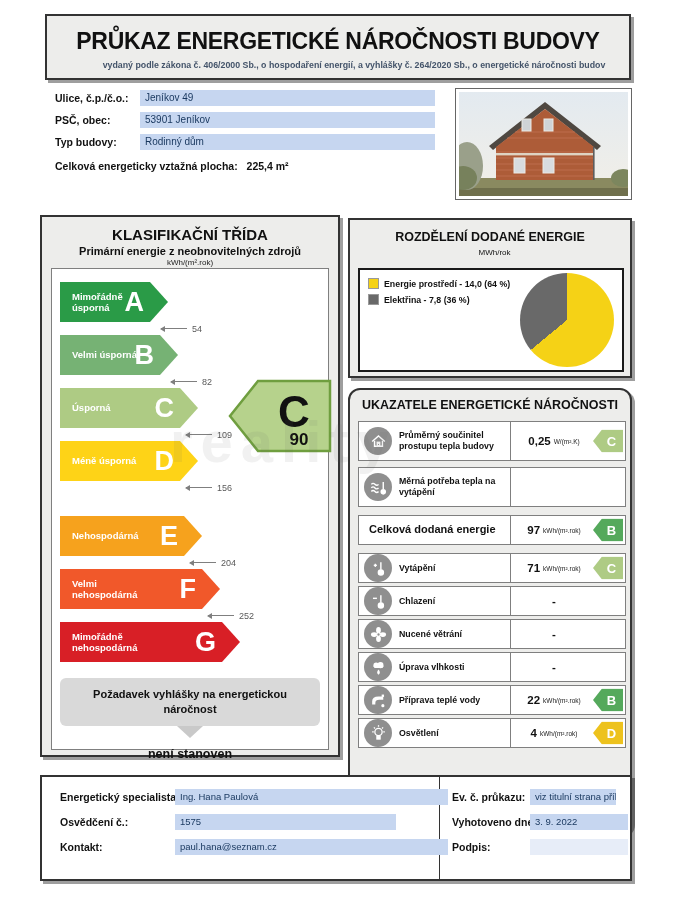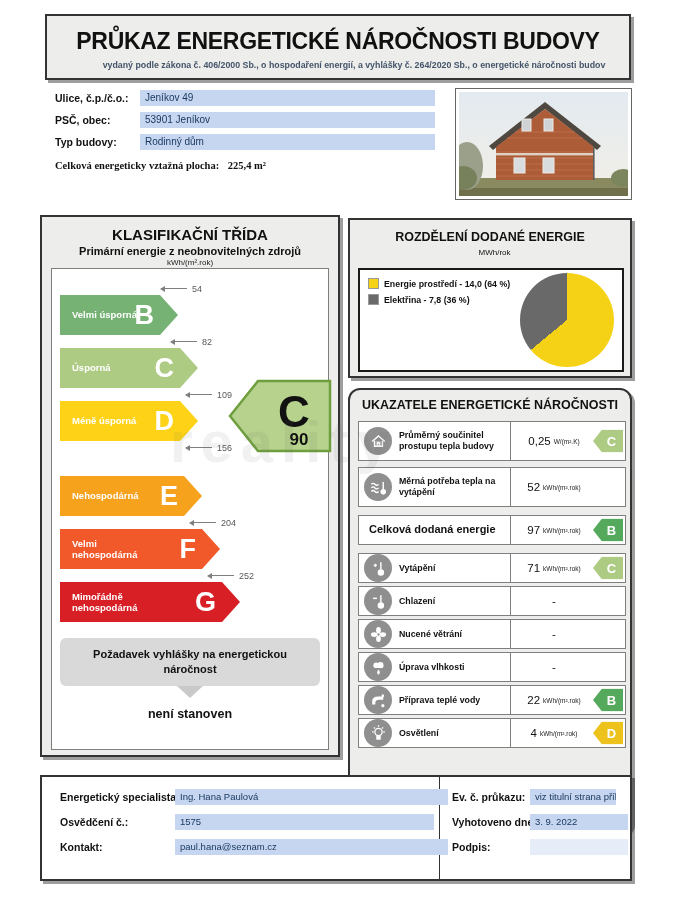--- a/index.html
+++ b/index.html
@@ -13,21 +13,21 @@
   .hdr{left:45px;top:14px;width:586px;height:66px;text-align:center;}
   .hdr-title{font-size:23px;font-weight:bold;margin-top:12px;letter-spacing:-0.3px;}
   .hdr-sub{font-size:8.8px;font-weight:600;color:#44546a;margin-top:5px;margin-left:32px;}
 
   
   .bld{position:absolute;left:55px;top:90px;width:385px;}
   .bld-row{position:relative;height:22px;}
   .bld-label{position:absolute;left:0;top:2px;font-size:10.5px;font-weight:bold;}
   .bld-value{position:absolute;left:85px;top:0;width:295px;height:16px;background:#c6d6f0;
              font-size:10px;color:#17365d;padding:2px 0 0 5px;box-sizing:border-box;overflow:hidden;white-space:nowrap;}
-  .bld-area{position:relative;margin-top:4px;font-size:10.5px;font-weight:bold;font-family:Liberation Serif, serif;}
+  .bld-area{position:relative;margin-top:4px;font-size:10.5px;font-weight:bold;}
   .bld-area b{margin-left:6px;}
 
   
   .photo{position:absolute;left:455px;top:88px;width:177px;height:112px;border:1px solid #666;
          background:#fff;padding:3px;box-sizing:border-box;}
   .photo svg{display:block;width:100%;height:100%;}
 
   
   .cls-panel{left:40px;top:215px;width:300px;height:542px;}
   .cls-title{font-size:15px;font-weight:bold;text-align:center;margin-top:9px;}
@@ -74,21 +74,21 @@
   .ind-row{position:relative;display:flex;background:#fff;border:1px solid #7f7f7f;box-sizing:border-box;}
   .h40{height:40px}.h30{height:30px}
   .mb6{margin-bottom:6px}.mb8{margin-bottom:8px}.mb3{margin-bottom:3px}
   .ind-left{width:152px;display:flex;align-items:center;border-right:1px solid #7f7f7f;box-sizing:border-box;}
   .ind-icon{flex:0 0 auto;width:28px;height:28px;border-radius:50%;background:#8f8f8f;margin:0 7px 0 5px;
             display:flex;align-items:center;justify-content:center;}
   .ind-icon svg{width:19px;height:19px;}
   .ind-label{font-size:8.8px;font-weight:bold;line-height:1.25;padding-right:4px;}
   .ind-label-big{font-size:11px;font-weight:bold;padding-left:10px;}
   .ind-right{flex:1;position:relative;display:flex;align-items:center;justify-content:center;padding-right:28px;}
-  .ind-value{font-size:11.5px;font-weight:normal;}
+  .ind-value{font-size:11.5px;font-weight:bold;}
   .ind-unit{font-size:6.5px;margin-left:3px;color:#222;}
   .badge{position:absolute;right:2px;top:50%;transform:translateY(-50%);width:30px;height:23px;
          clip-path:polygon(9px 0,100% 0,100% 100%,9px 100%,0 50%);
          color:#fff;font-size:13px;font-weight:bold;display:flex;align-items:center;justify-content:center;
          padding-left:7px;box-sizing:border-box;}
 
   
   .footer{left:40px;top:775px;width:592px;height:106px;background:#fff;}
   .f-div{position:absolute;left:397px;top:0;width:1px;height:100%;background:#333;}
   .f-row{position:absolute;height:18px;}
@@ -164,20 +164,24 @@
       <rect x="134" y="55" width="1.6" height="33" fill="#5d5d5d"></rect>
     </svg>
   </div>
 
   <div class="panel cls-panel">
     <div class="cls-title">KLASIFIKAČNÍ TŘÍDA</div>
     <div class="cls-sub">Primární energie z neobnovitelných zdrojů</div>
     <div class="cls-unit">kWh/(m².rok)</div>
 
     <div class="cls-inner white-box">
+      <div class="cls-arrow wA" style="background-color: rgb(42, 155, 71);">
+        <span class="cls-label">Mimořádně úsporná</span>
+        <span class="cls-letter">A</span>
+      </div>
       <div class="thr tA">
           <span class="thr-line"></span>
           <span class="thr-num">54</span>
         </div>
 
       <div class="cls-arrow wB" style="background-color: rgb(118, 178, 116);">
         <span class="cls-label">Velmi úsporná</span>
         <span class="cls-letter">B</span>
       </div>
       <div class="thr tB">
@@ -290,24 +294,20 @@
             <svg viewBox="0 0 24 24" fill="none" stroke="#fff" stroke-width="1.8">
                 <path d="M3 8 q2 -2.5 4.5 0 t4.5 0"></path>
                 <path d="M3 12.5 q2 -2.5 4.5 0 t4.5 0"></path>
                 <path d="M3 17 q2 -2.5 4.5 0 t4.5 0"></path>
                 <line x1="18" y1="5" x2="18" y2="14"></line>
                 <circle cx="18" cy="17.5" r="2.6" fill="#fff"></circle>
               </svg>
           </span>
           <span class="ind-label">Měrná potřeba tepla na vytápění</span>
         </div>
-        <div class="ind-right">
-          <span class="ind-value">52</span>
-          <span class="ind-unit">kWh/(m².rok)</span>
-        </div>
       </div>
 
       <div class="ind-row h30 mb8">
         <div class="ind-left">
           <span class="ind-label ind-label-big">Celková dodaná energie</span>
         </div>
         <div class="ind-right">
           <span class="ind-value">97</span>
           <span class="ind-unit">kWh/(m².rok)</span>
           <span class="badge" style="background-color: rgb(85, 169, 92);">
@@ -441,21 +441,21 @@
 
   <div class="panel footer">
     <div class="f-div"></div>
 
     <div class="f-row" style="left:18px;top:12px;width:370px">
       <span class="f-label">Energetický specialista:</span>
       <span class="f-value" style="left:115px;width:273px">Ing. Hana Paulová</span>
     </div>
     <div class="f-row" style="left:18px;top:37px;width:370px">
       <span class="f-label">Osvědčení č.:</span>
-      <span class="f-value" style="left:115px;width:259px">1575</span>
+      <span class="f-value" style="left:115px;width:221px">1575</span>
     </div>
     <div class="f-row" style="left:18px;top:62px;width:370px">
       <span class="f-label">Kontakt:</span>
       <span class="f-value" style="left:115px;width:273px">paul.hana@seznam.cz</span>
     </div>
 
     <div class="f-row" style="left:410px;top:12px;width:175px">
       <span class="f-label">Ev. č. průkazu:</span>
       <span class="f-value" style="left:78px;width:86px"><span>viz titulní strana příl</span><span class="clip-ico"></span></span>
     </div>

